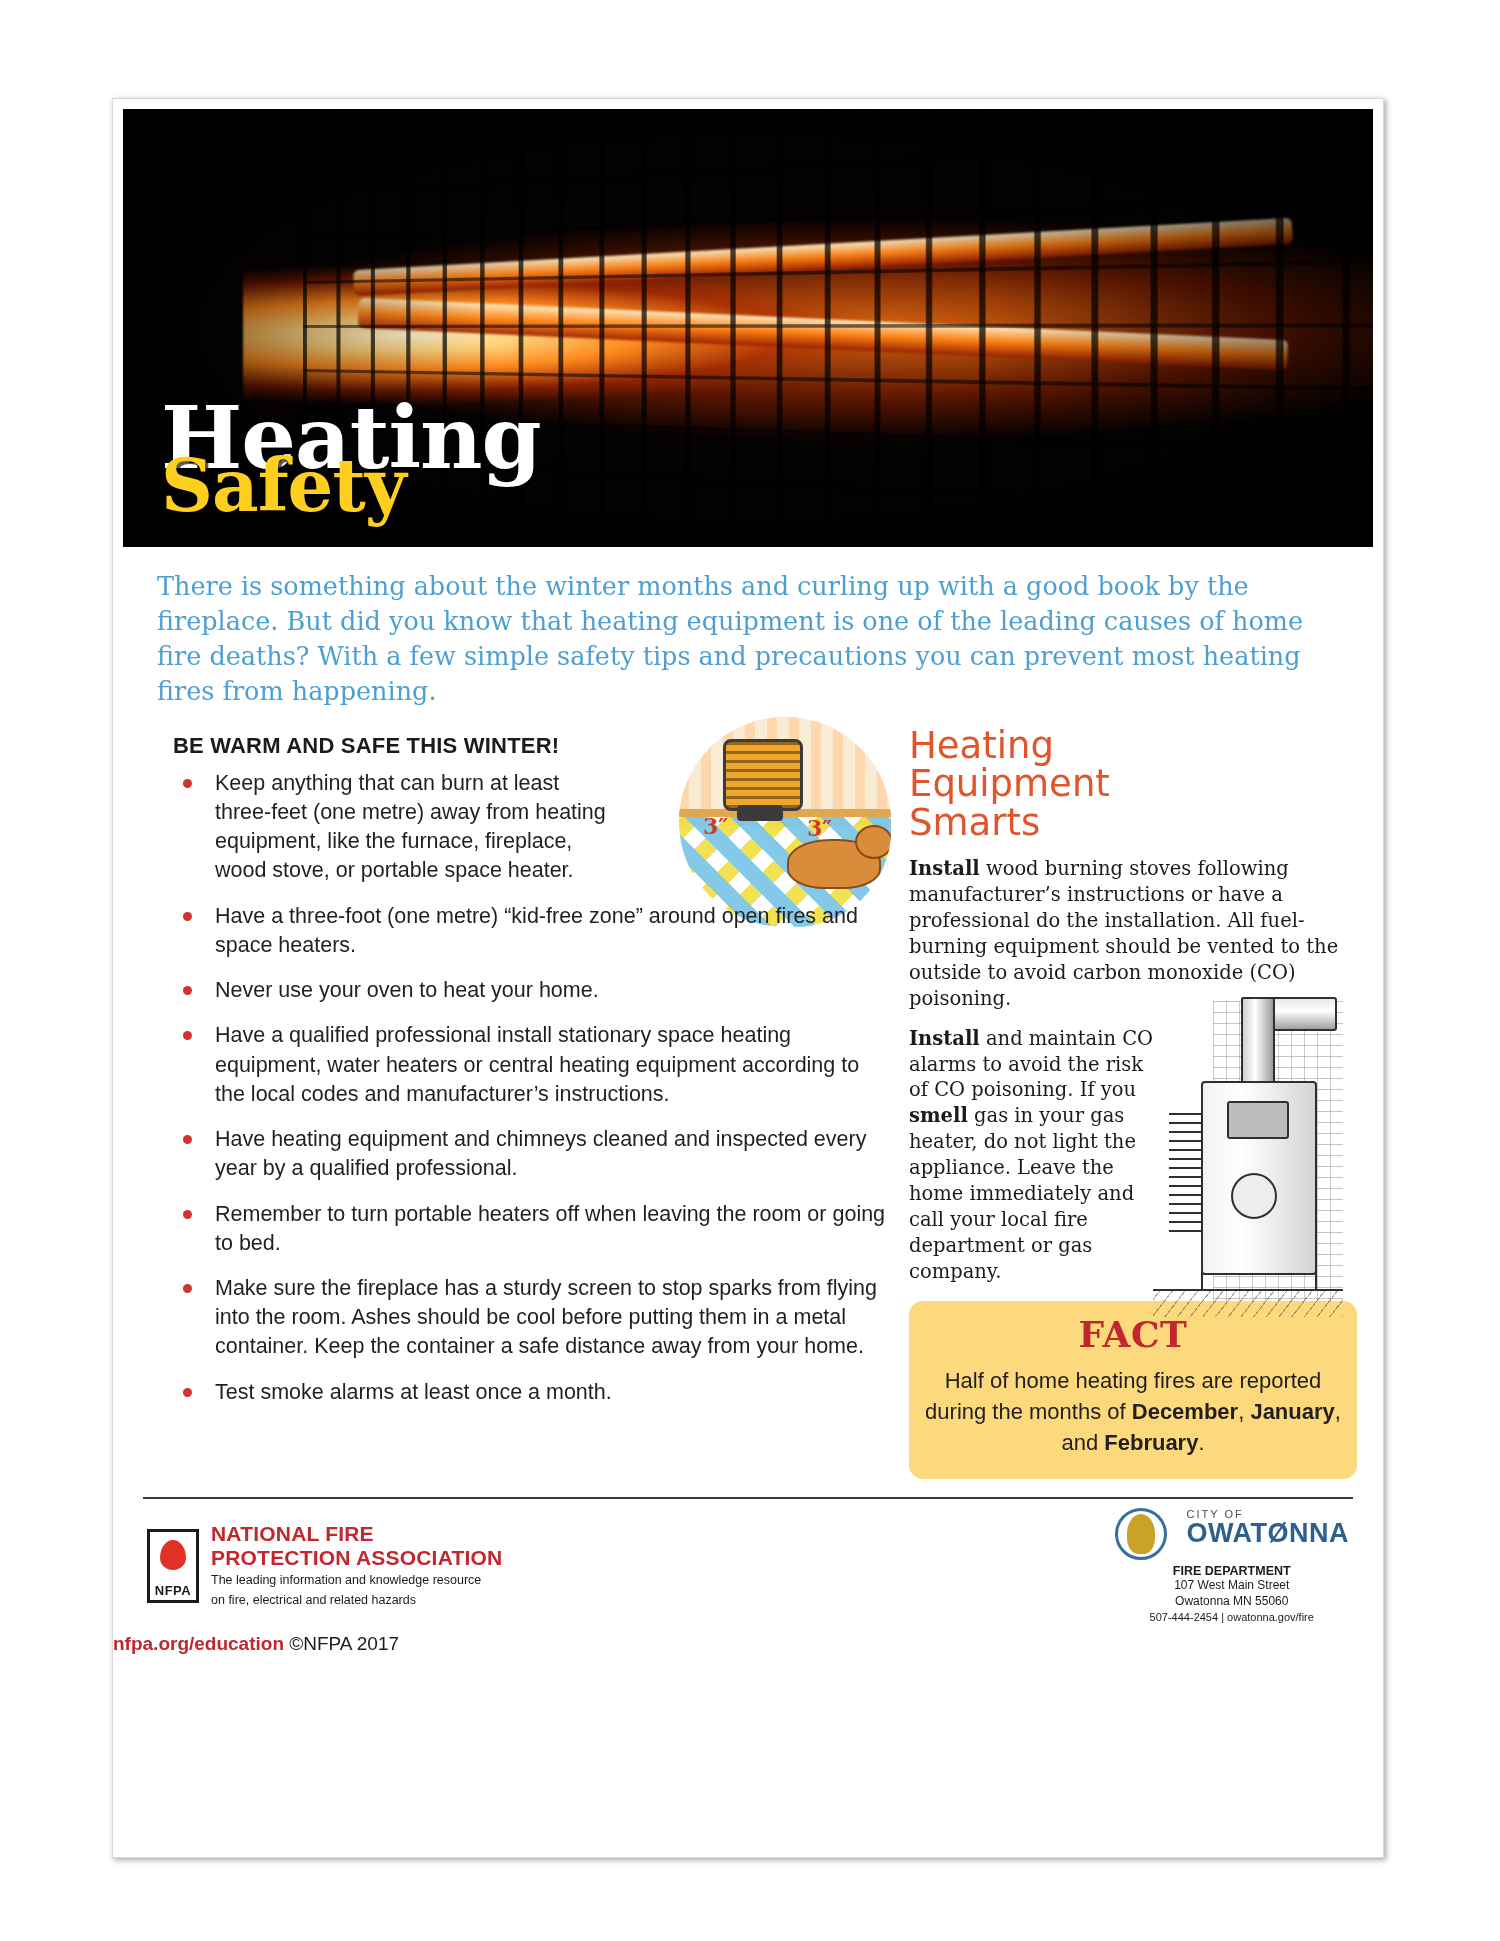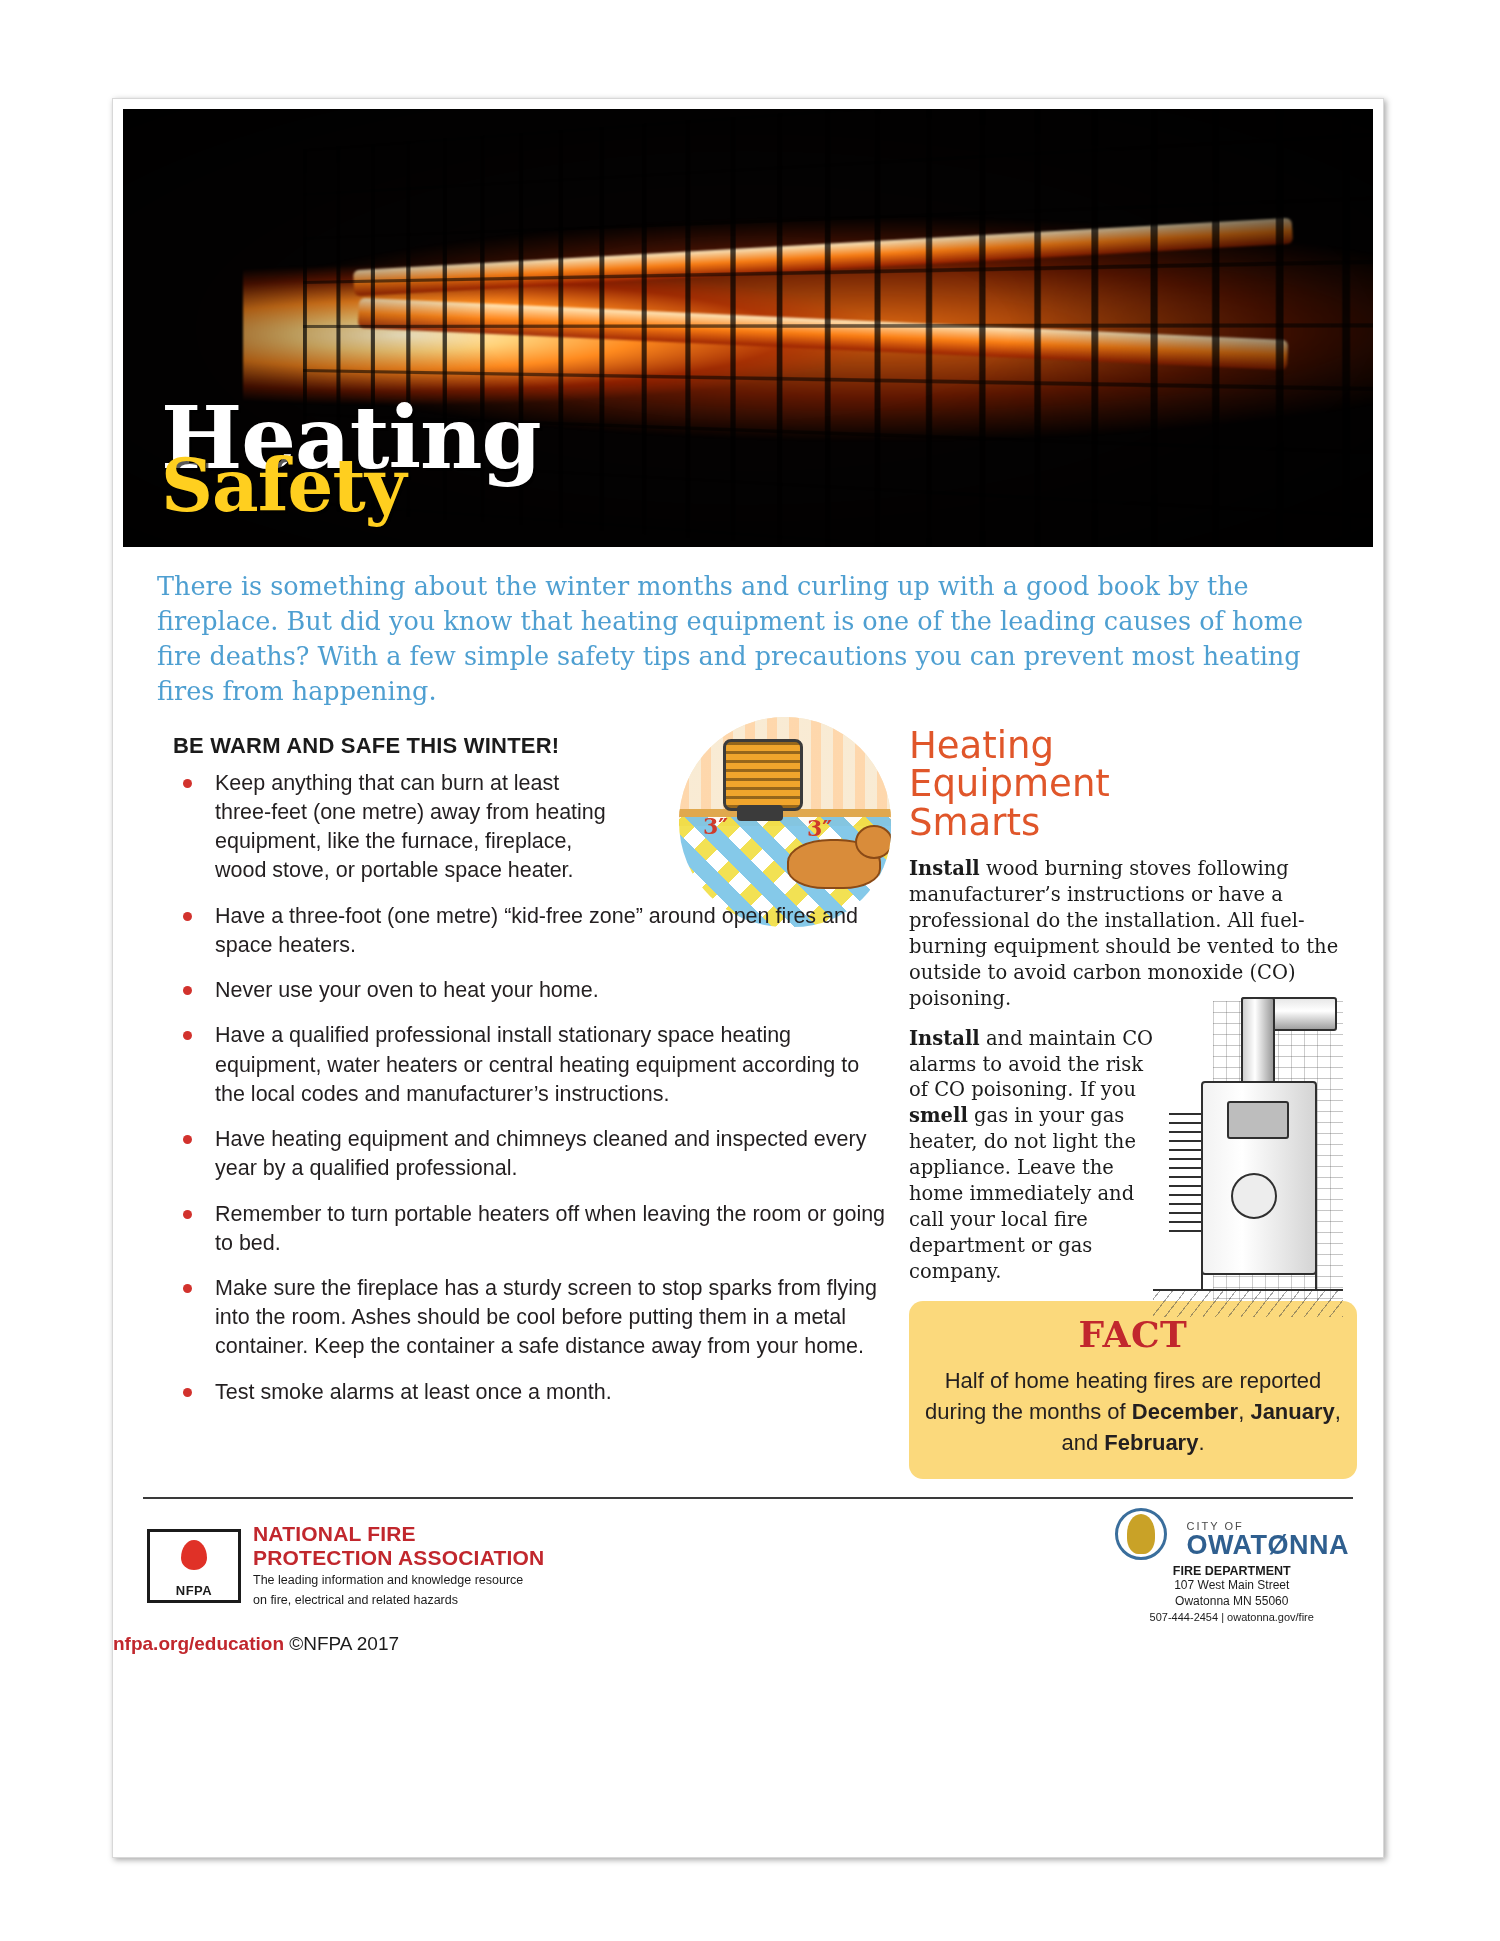--- a/index.html
+++ b/index.html
@@ -297,39 +297,39 @@
   }
   .footer {
     display: flex;
     align-items: center;
     justify-content: space-between;
     margin: 14px 34px 0 34px;
     height: 106px;
   }
   .nfpa { display: flex; align-items: center; gap: 12px; }
   .nfpa-mark {
-    width: 94px; height: 74px; background: #ffffff; border: 3px solid #1b1b1b;
+    width: 52px; height: 74px; background: #ffffff; border: 3px solid #1b1b1b;
     position: relative; box-sizing: border-box;
   }
   .nfpa-mark .flame {
     position: absolute; left: 50%; top: 8px; transform: translateX(-50%);
     width: 26px; height: 30px; background: #e03127;
     border-radius: 50% 50% 50% 50% / 60% 60% 40% 40%;
   }
   .nfpa-mark .word {
     position: absolute; left: 0; right: 0; bottom: 2px; text-align: center;
     font-size: 13px; font-weight: bold; color: #1b1b1b; letter-spacing: 0.5px;
   }
   .nfpa-text .n1 {
     font-size: 21px; font-weight: bold; color: #c1272d; line-height: 1.12; letter-spacing: 0.2px;
   }
   .nfpa-text .n2 {
     font-size: 12.5px; font-weight: normal; color: #1b1b1b; line-height: 1.25; margin-top: 4px;
   }
-  .owatonna { display: flex; align-items: flex-end; gap: 20px; }
+  .owatonna { display: flex; align-items: flex-start; gap: 20px; }
   .ow-seal {
     width: 52px; height: 52px; position: relative;
   }
   .ow-seal .ring {
     position: absolute; inset: 0; border: 3px solid #3a6e9c; border-radius: 50%;
   }
   .ow-seal .inner {
     position: absolute; left: 12px; top: 6px; width: 28px; height: 40px;
     background: #c9a227; border-radius: 50% 50% 40% 40%;
   }

